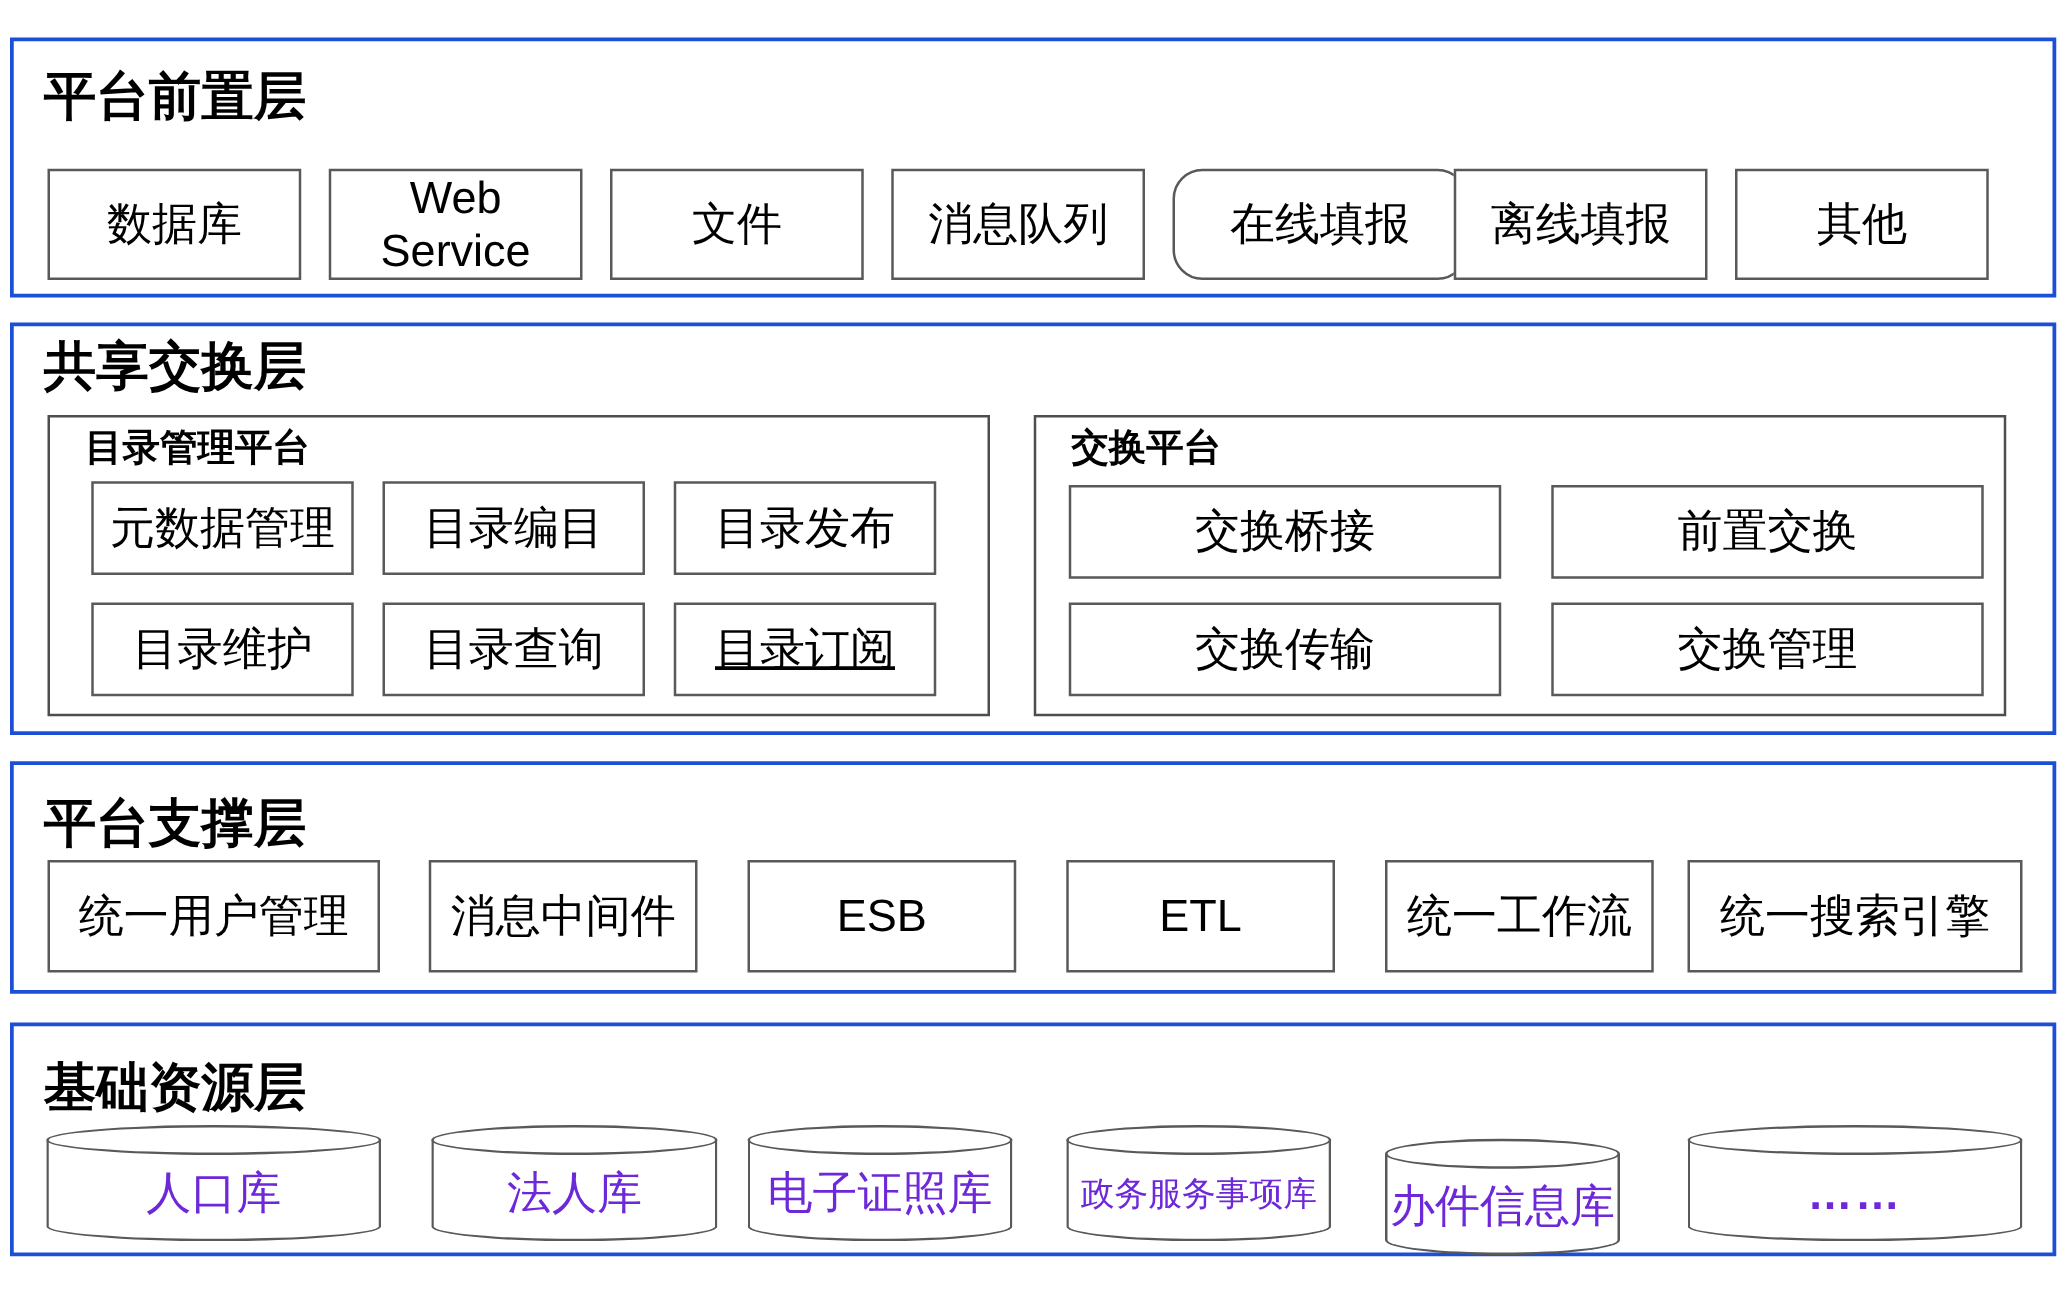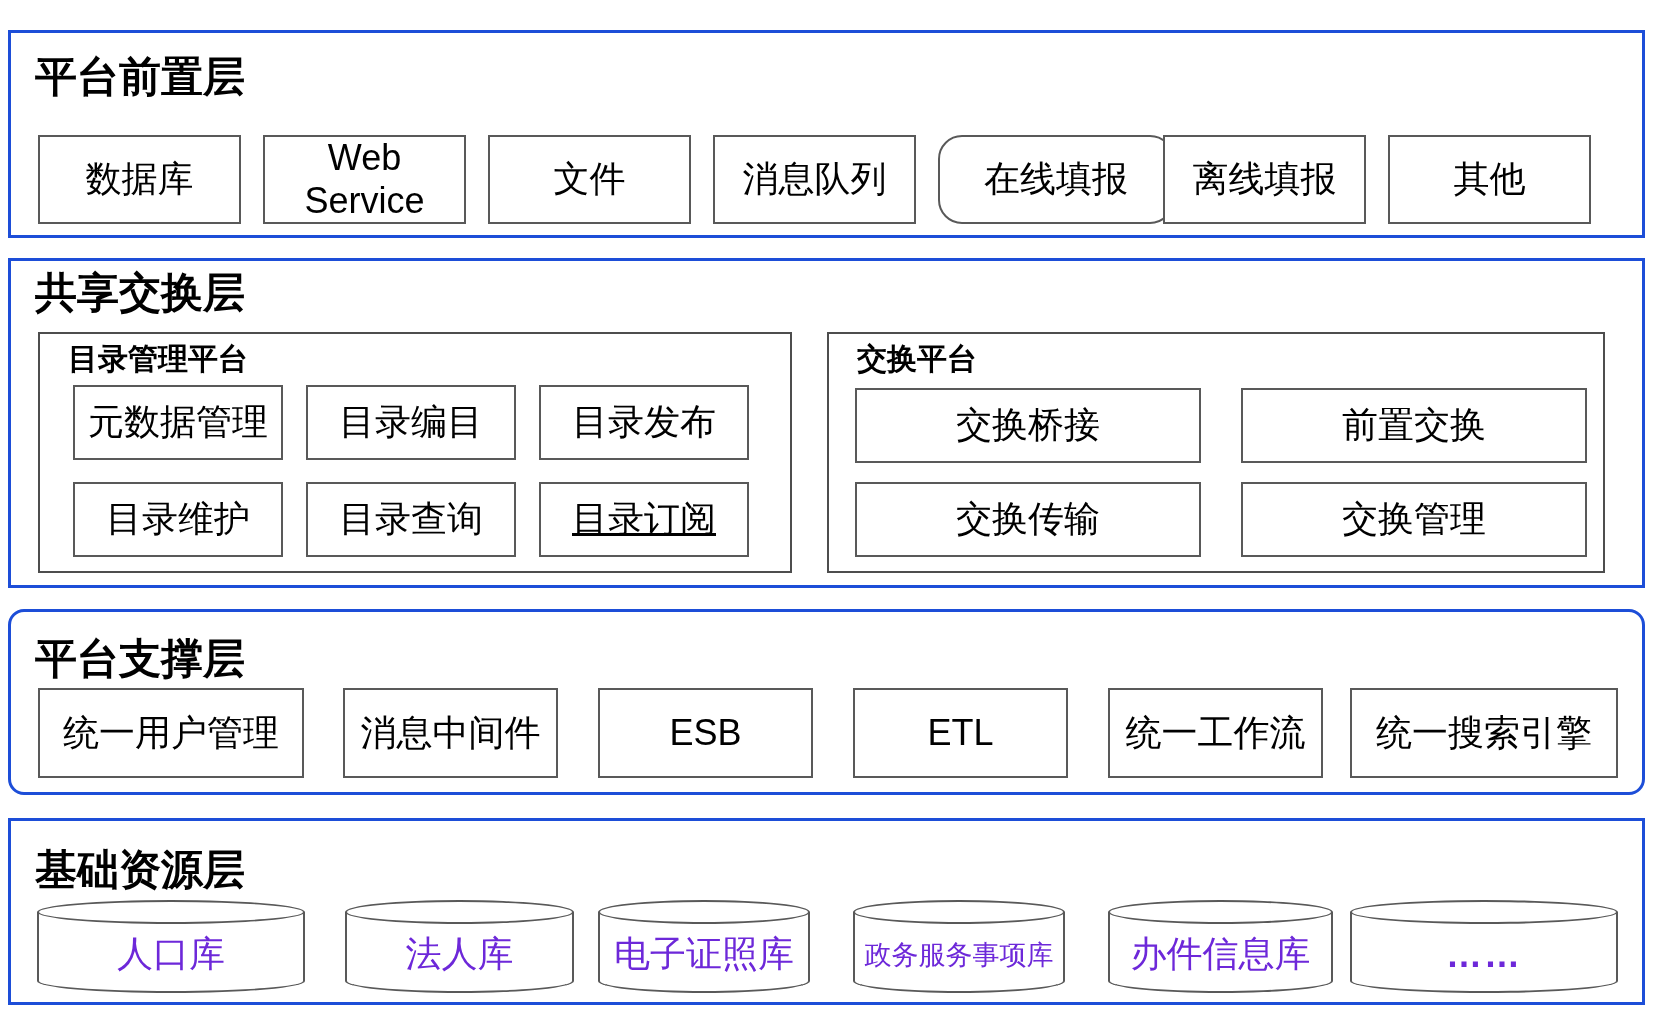--- a/index.html
+++ b/index.html
@@ -77,21 +77,21 @@
 
     <div class="panel" style="left:816px;top:71px;width:778px;height:241px;">
       <h3 class="panel-title" style="left:28px;top:8px;">交换平台</h3>
       <div class="box" style="left:26px;top:54px;width:346px;height:75px;">交换桥接</div>
       <div class="box" style="left:412px;top:54px;width:346px;height:75px;">前置交换</div>
       <div class="box" style="left:26px;top:148px;width:346px;height:75px;">交换传输</div>
       <div class="box" style="left:412px;top:148px;width:346px;height:75px;">交换管理</div>
     </div>
   </section>
 
-  <section class="frame" style="top:609px;height:186px;border-radius:16px;">
+  <section class="frame" style="top:609px;height:186px;">
     <h2 class="layer-title" style="left:24px;top:25px;">平台支撑层</h2>
     <div class="box" style="left:27px;top:76px;width:266px;height:90px;">统一用户管理</div>
     <div class="box" style="left:332px;top:76px;width:215px;height:90px;">消息中间件</div>
     <div class="box" style="left:587px;top:76px;width:215px;height:90px;">ESB</div>
     <div class="box" style="left:842px;top:76px;width:215px;height:90px;">ETL</div>
     <div class="box" style="left:1097px;top:76px;width:215px;height:90px;">统一工作流</div>
     <div class="box" style="left:1339px;top:76px;width:268px;height:90px;">统一搜索引擎</div>
   </section>
 
   <section class="frame" style="top:818px;height:187px;">
@@ -110,21 +110,21 @@
     <div class="cyl" style="left:587px;top:79px;width:212px;height:93px;">
       <div class="cyl-top"></div>
       <div class="cyl-body"></div>
       <div class="cyl-label">电子证照库</div>
     </div>
     <div class="cyl" style="left:842px;top:79px;width:212px;height:93px;">
       <div class="cyl-top"></div>
       <div class="cyl-body"></div>
       <div class="cyl-label small">政务服务事项库</div>
     </div>
-    <div class="cyl" style="left:1097px;top:79px;width:213px;height:93px;padding-left:12px;">
+    <div class="cyl" style="left:1097px;top:90px;width:188px;height:93px;">
       <div class="cyl-top"></div>
       <div class="cyl-body"></div>
       <div class="cyl-label">办件信息库</div>
     </div>
     <div class="cyl" style="left:1339px;top:79px;width:268px;height:93px;">
       <div class="cyl-top"></div>
       <div class="cyl-body"></div>
       <div class="cyl-label dots">……</div>
     </div>
   </section>

